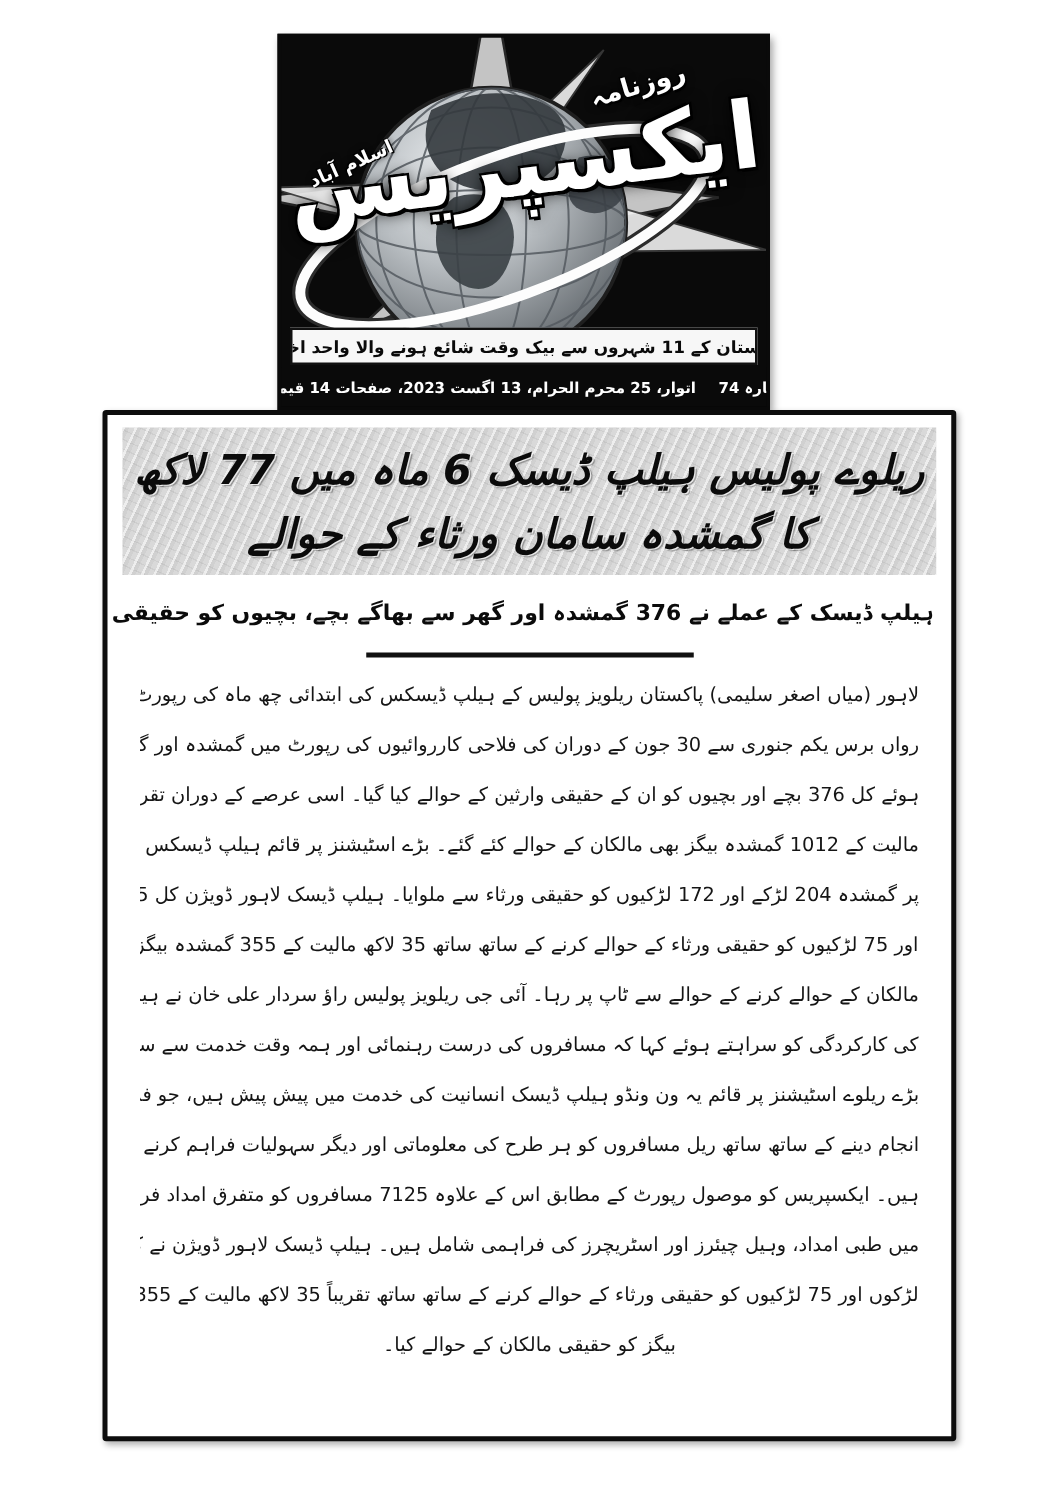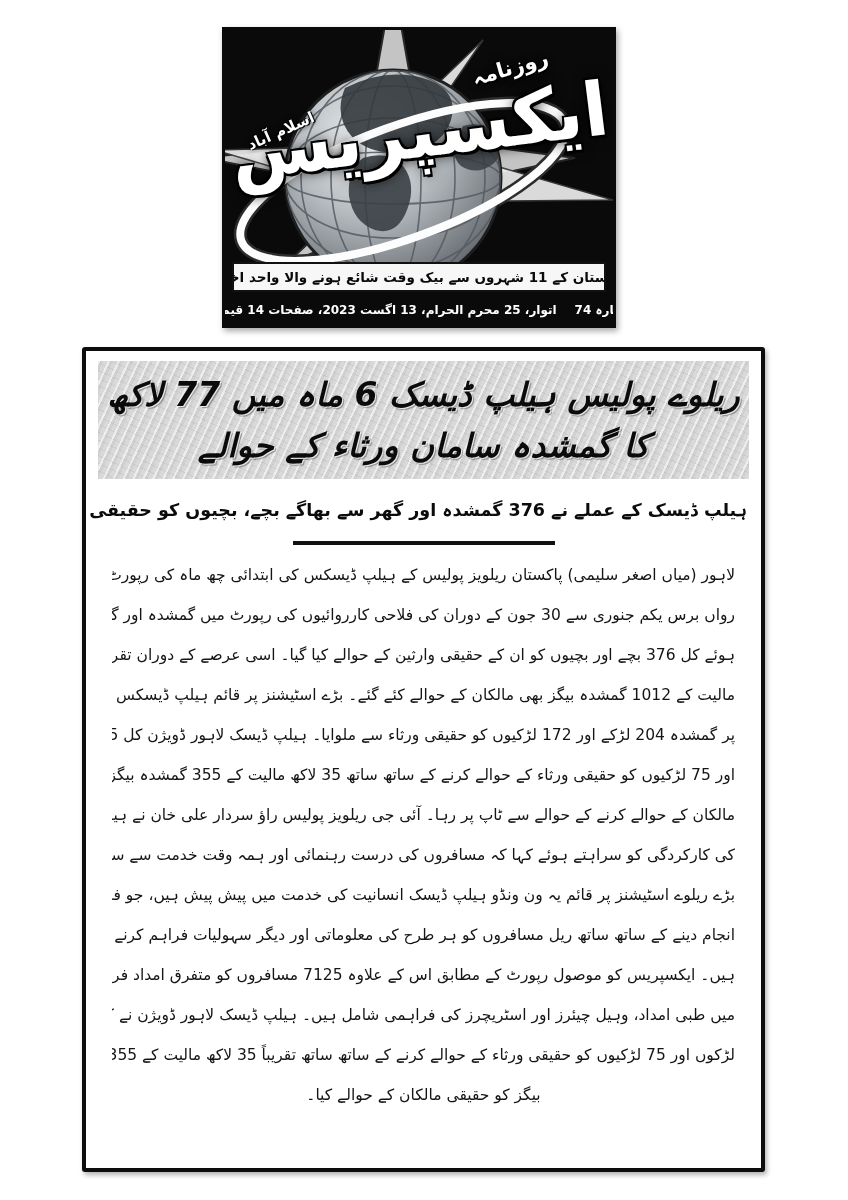--- a/index.html
+++ b/index.html
@@ -106,21 +106,21 @@
   .date-bar .vbar {
     width: 2px;
     height: 17px;
     background: #ffffff;
   }
 
   
   .article-box {
     position: absolute;
     left: 82px;
-    top: 347px;
+    top: 328px;
     width: 683px;
     height: 825px;
     background: #ffffff;
     border: 4px solid #0d0d0d;
     border-radius: 3px;
     box-sizing: border-box;
     box-shadow: 2px 3px 5px rgba(0,0,0,0.3);
   }
   .headline-banner {
     margin: 10px 12px 0 12px;

